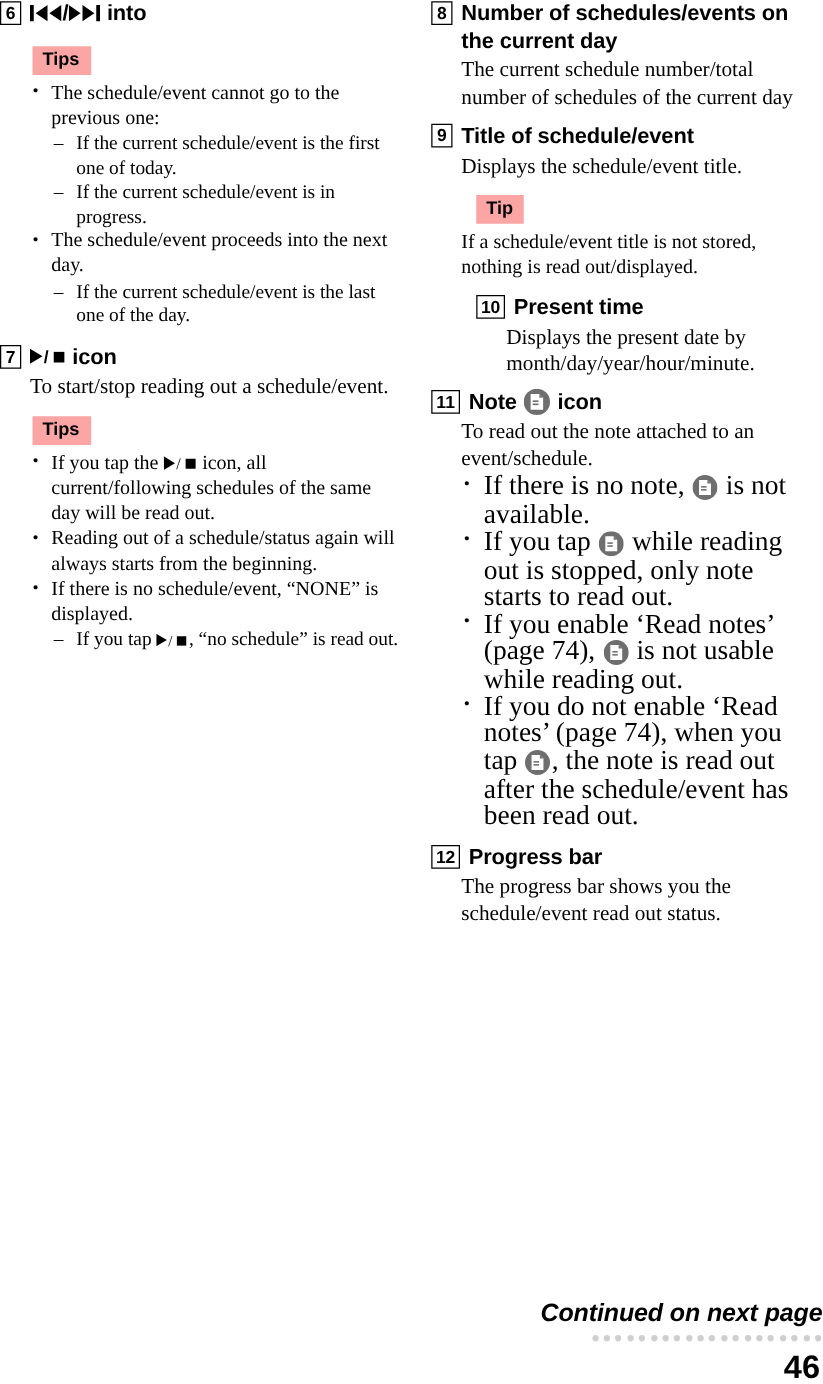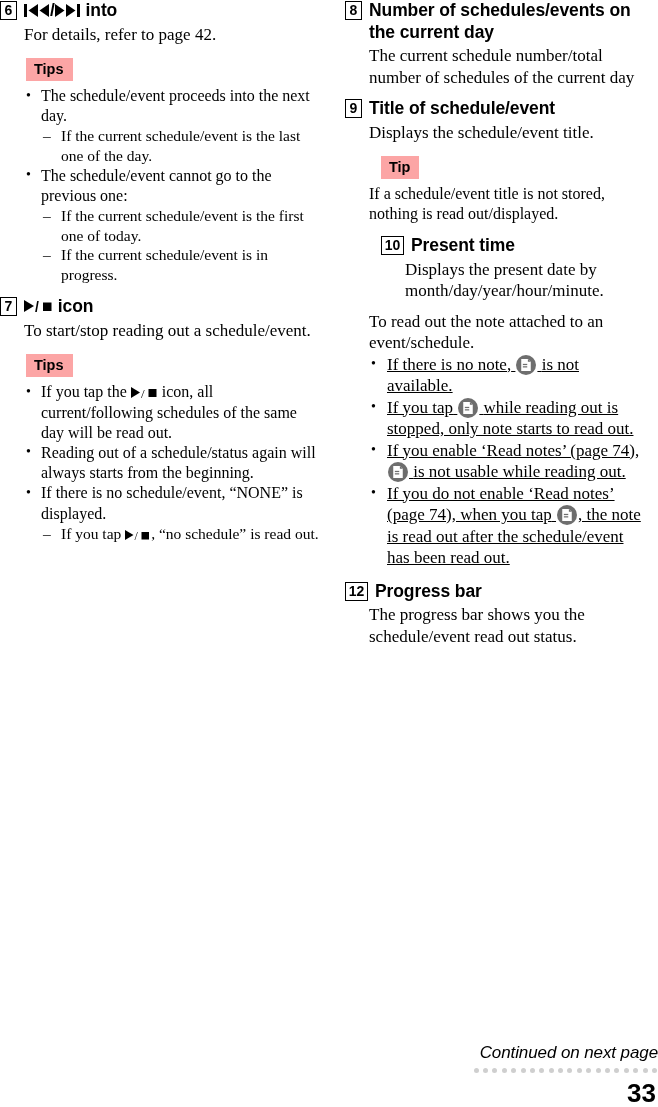--- a/index.html
+++ b/index.html
@@ -96,24 +96,23 @@
     margin-left: 24px;
   }
   ul.bul > li::before {
     content: "\2022";
     position: absolute;
     left: 2px;
     top: -0.5px;
     font-size: 14px;
   }
   ul.bul.big > li {
-    font-size: 17px;
+    font-size: 22px;
     line-height: 21.5px;
     padding-left: 18px;
-    text-decoration: underline;
   }
   ul.dash {
     margin: 0;
   }
   ul.dash > li {
     position: relative;
     padding-left: 18px;
     font-size: 15.5px;
     line-height: 19.6px;
     margin-left: 2px;
@@ -154,22 +153,22 @@
   .footer {
     position: absolute;
     right: 0px;
     bottom: 0px;
     width: 340px;
     text-align: right;
   }
   .continued {
     font-family: "Liberation Sans", "DejaVu Sans", sans-serif;
     font-style: italic;
-    font-weight: normal;
-    font-size: 17px;
+    font-weight: bold;
+    font-size: 20px;
     letter-spacing: -0.1px;
     margin: 0 0 5px 0;
   }
   .dotrow {
     display: flex;
     justify-content: flex-end;
     gap: 4.4px;
     margin-bottom: 6px;
     padding-right: 1px;
   }
@@ -206,36 +205,35 @@
                   <polygon points="14,1 14,14 4.5,7.5" fill="#000"></polygon>
                   <polygon points="25,1 25,14 15.5,7.5" fill="#000"></polygon>
                 </svg></span><span class="head-slash">/</span><span class="ico icon-next"><svg width="26" height="15" viewBox="0 0 26 15">
                   <polygon points="0,1 0,14 9.5,7.5" fill="#000"></polygon>
                   <polygon points="11,1 11,14 20.5,7.5" fill="#000"></polygon>
                   <rect x="22" y="1" width="3" height="13" fill="#000"></rect>
                 </svg></span>
             <span>into</span>
           </div>
         </div>
-        <p class="body-text">For details, refer to page 42.</p>
 
         <div class="tips-label">Tips</div>
 
         <ul class="bul">
-          <li>
-            <span>The schedule/event proceeds into the next day.</span>
-            <ul class="dash">
-              <li>If the current schedule/event is the last one of the day.</li>
-            </ul>
-          </li>
           <li>
             <span>The schedule/event cannot go to the previous one:</span>
             <ul class="dash">
               <li>If the current schedule/event is the first one of today.</li>
               <li>If the current schedule/event is in progress.</li>
+            </ul>
+          </li>
+          <li>
+            <span>The schedule/event proceeds into the next day.</span>
+            <ul class="dash">
+              <li>If the current schedule/event is the last one of the day.</li>
             </ul>
           </li>
         </ul>
       </div>
 
       <div class="section" style="margin-top:12px;">
         <div class="sec-head">
           <div class="numbox">7</div>
           <div class="sec-title">
             <span class="ico icon-play-stop"><svg width="29" height="14" viewBox="0 0 29 14">
@@ -302,20 +300,34 @@
 
       <div class="section" style="margin-top:11px;margin-left:36px;">
         <div class="sec-head">
           <div class="numbox wide">10</div>
           <div class="sec-title">Present time</div>
         </div>
         <p class="body-text">Displays the present date by month/day/year/hour/minute.</p>
       </div>
 
       <div class="section" style="margin-top:9px;">
+        <div class="sec-head">
+          <div class="numbox wide">11</div>
+          <div class="sec-title">
+            <span>Note</span>
+            <span class="note-ico"><svg width="21" height="21" viewBox="0 0 21 21">
+                  <circle cx="10.5" cy="10.5" r="10.5" fill="#6e6e6e"></circle>
+                  <path d="M5.5 4.2 h7.0 l3.0 3.0 v9.6 h-10.0 z" fill="#ffffff"></path>
+                  <path d="M12.5 4.2 l3.0 3.0 h-3.0 z" fill="#6e6e6e"></path>
+                  <rect x="7.2" y="9.3" width="4.6" height="1.3" fill="#6e6e6e"></rect>
+                  <rect x="7.2" y="11.8" width="4.6" height="1.3" fill="#6e6e6e"></rect>
+                </svg></span>
+            <span>icon</span>
+          </div>
+        </div>
         <p class="body-text tight">To read out the note attached to an event/schedule.</p>
 
         <ul class="bul big">
           <li>
             <span>If there is no note,</span>
             <span class="note-ico"><svg width="20" height="20" viewBox="0 0 21 21">
                   <circle cx="10.5" cy="10.5" r="10.5" fill="#6e6e6e"></circle>
                   <path d="M5.5 4.2 h7.0 l3.0 3.0 v9.6 h-10.0 z" fill="#ffffff"></path>
                   <path d="M12.5 4.2 l3.0 3.0 h-3.0 z" fill="#6e6e6e"></path>
                   <rect x="7.2" y="9.3" width="4.6" height="1.3" fill="#6e6e6e"></rect>
@@ -386,15 +398,15 @@
         <span></span>
         <span></span>
         <span></span>
         <span></span>
         <span></span>
         <span></span>
         <span></span>
         <span></span>
         <span></span>
       </div>
-    <p class="pagenum">33</p>
+    <p class="pagenum">46</p>
   </div>
 </div>
 
 </body></html>

